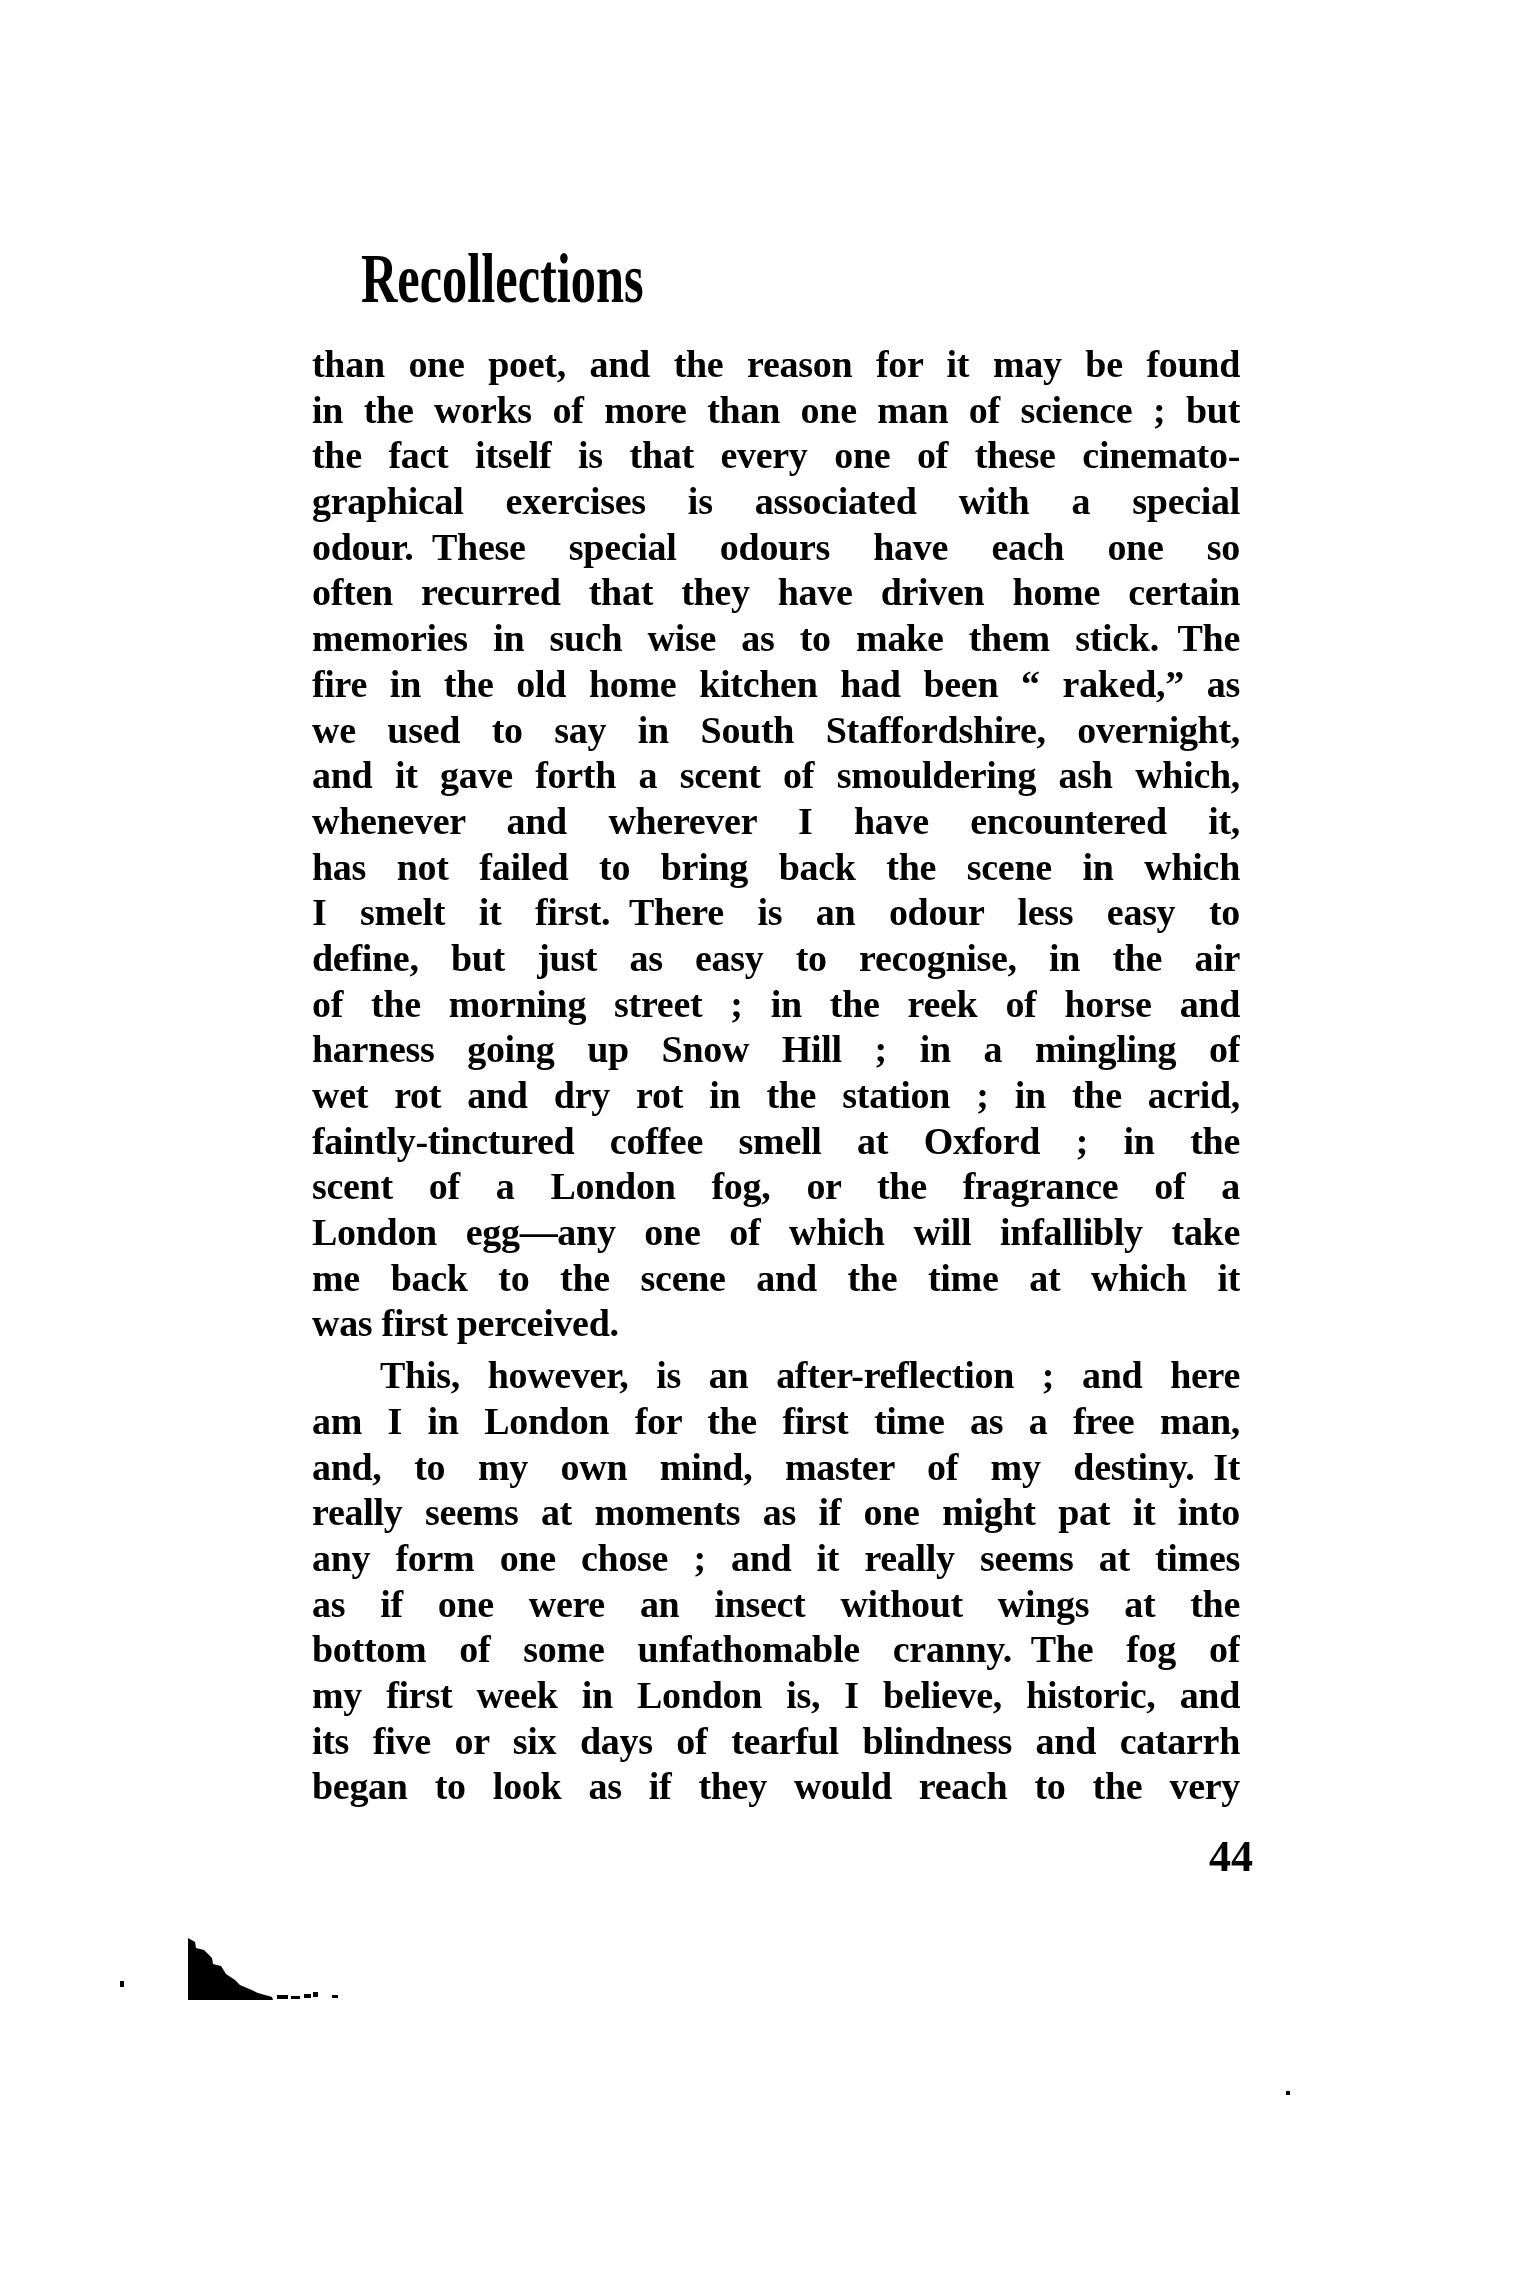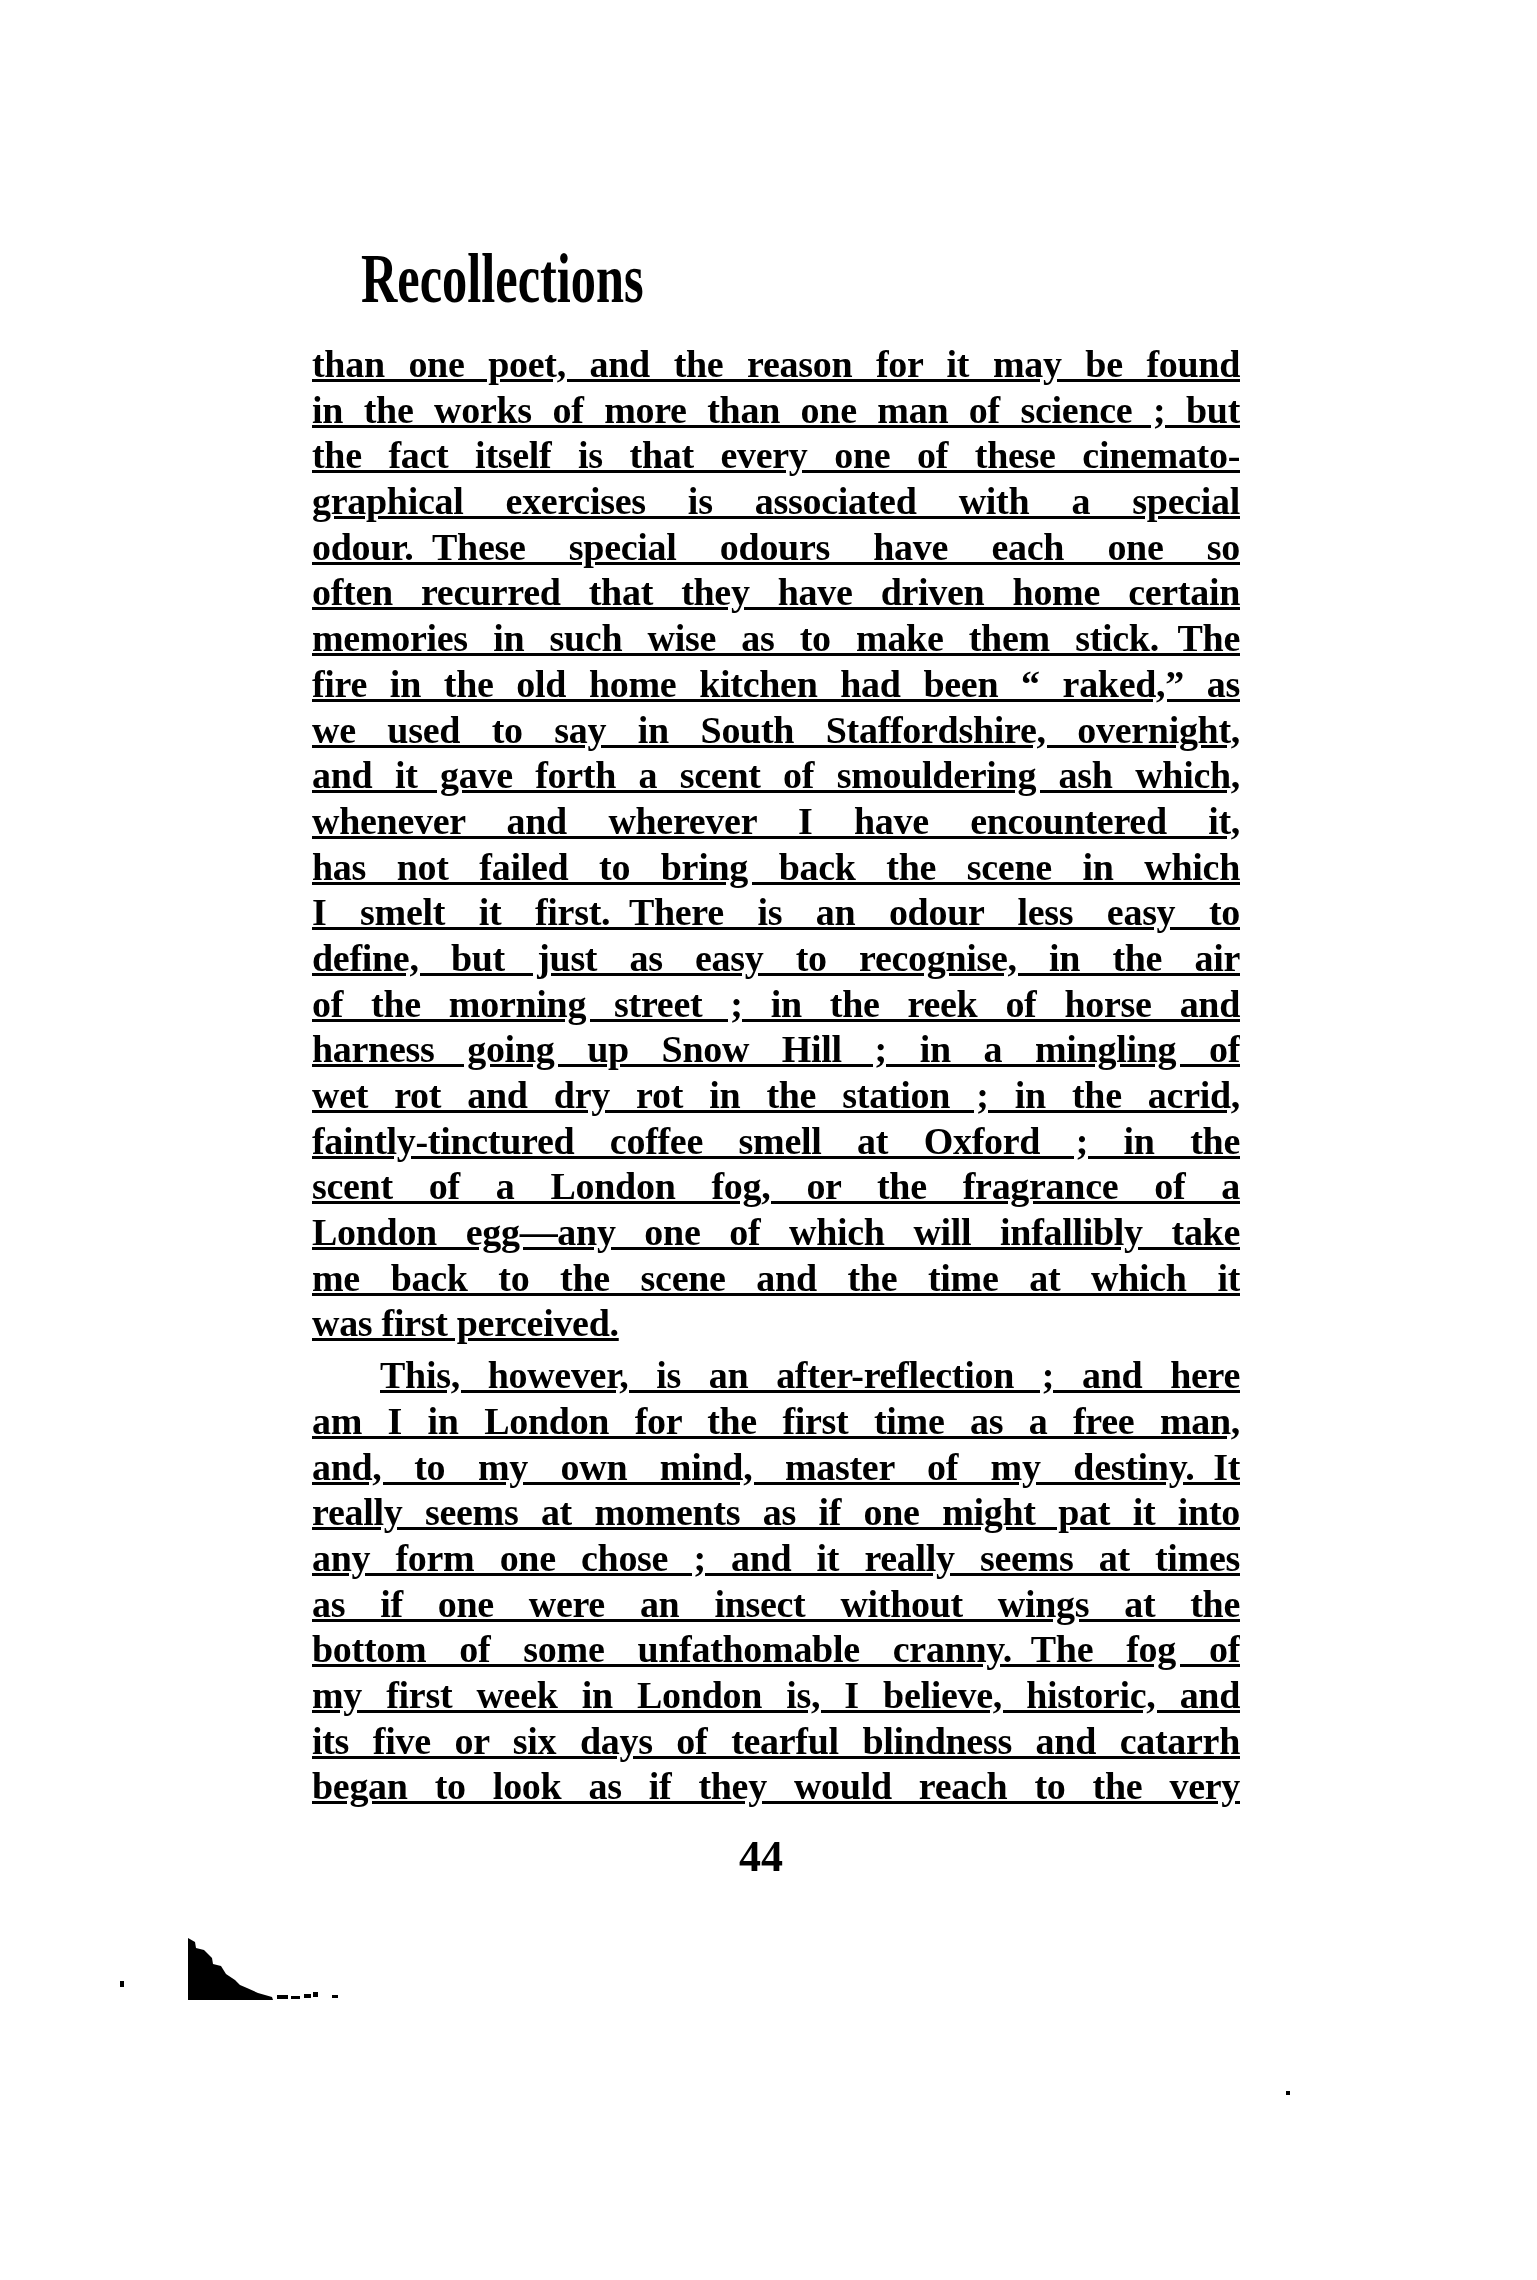--- a/index.html
+++ b/index.html
@@ -25,27 +25,26 @@
   .body-block{
     position:absolute;left:312px;top:342px;width:928px;
   }
   .tline{
     height:45.7px;line-height:45.7px;
     font-size:38px;font-weight:bold;
     letter-spacing:-0.3px;
     text-align:justify;
     text-align-last:justify;
     overflow:hidden;
-    text-decoration:underline;
   }
   .tline.nojust{text-align-last:left;}
   .tline.indent{padding-left:68px;margin-top:6px;}
   .pagenum{
-    position:absolute;left:297px;top:1835px;width:928px;
-    text-align:center;
+    position:absolute;left:325px;top:1835px;width:928px;
+    text-align:right;
     font-size:44px;font-weight:bold;line-height:44px;
   }
   .blot{position:absolute;left:0;top:0;}
   .speck{
     position:absolute;left:1286px;top:2091px;width:4px;height:4px;
     background:#000;
   }
 </style>
 </head>
 <body>

